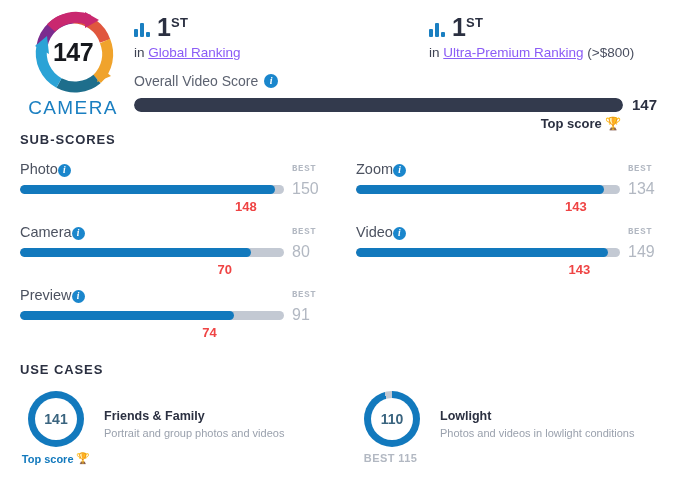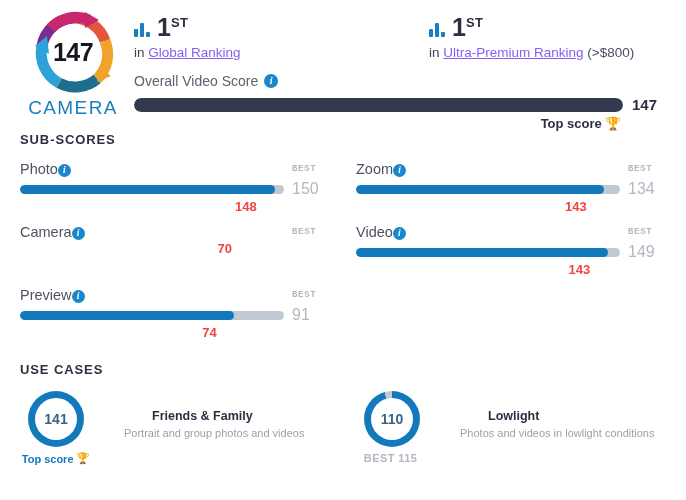--- a/index.html
+++ b/index.html
@@ -270,21 +270,21 @@
   
   .usecases {
     padding: 14px 20px 0 20px;
     display: grid;
     grid-template-columns: 1fr 1fr;
     column-gap: 26px;
   }
   .uc-item {
     display: flex;
     align-items: flex-start;
-    gap: 32px;
+    gap: 12px;
   }
   .uc-donut-col {
     width: 72px;
     flex: 0 0 72px;
     display: flex;
     flex-direction: column;
     align-items: center;
   }
   .uc-donut {
     position: relative;
@@ -319,21 +319,20 @@
     color: #b2b8c2;
     letter-spacing: 0.4px;
   }
   .uc-text {
     padding-top: 18px;
   }
   .uc-title {
     font-size: 12.5px;
     font-weight: bold;
     color: #2b3041;
-    margin-left: 28px;
   }
   .uc-desc {
     margin-top: 4px;
     font-size: 11px;
     color: #9aa1ad;
     text-align: right;
   }
 </style>
 </head>
 <body>
@@ -463,20 +462,26 @@
       </div>
     </div>
     <div class="score-item">
       <div class="score-head">
         <div class="score-name">
           <span>Camera</span>
           <span class="info-dot sm">i</span>
         </div>
         <div class="best-tag">BEST</div>
       </div>
+      <div class="score-bar-row">
+        <div class="score-track">
+          <div class="score-fill" style="width: 87.5%; background: rgb(18, 121, 189);"></div>
+        </div>
+        <div class="best-val">80</div>
+      </div>
       <div class="score-val-row" style="justify-content: flex-start;">
         <div class="score-val" style="margin-left: calc(87.5% - 33.25px);">70</div>
       </div>
     </div>
     <div class="score-item">
       <div class="score-head">
         <div class="score-name">
           <span>Video</span>
           <span class="info-dot sm">i</span>
         </div>

